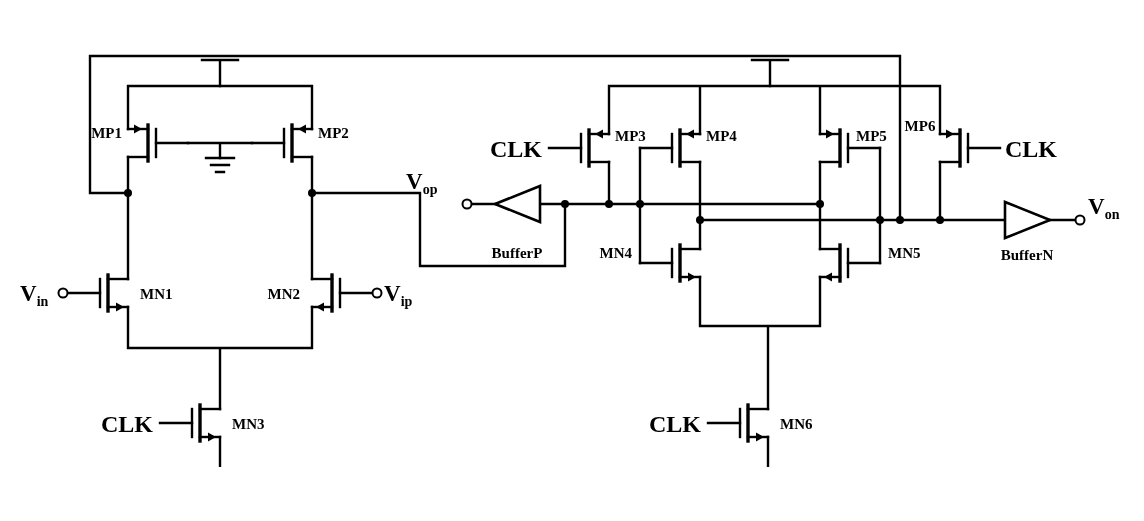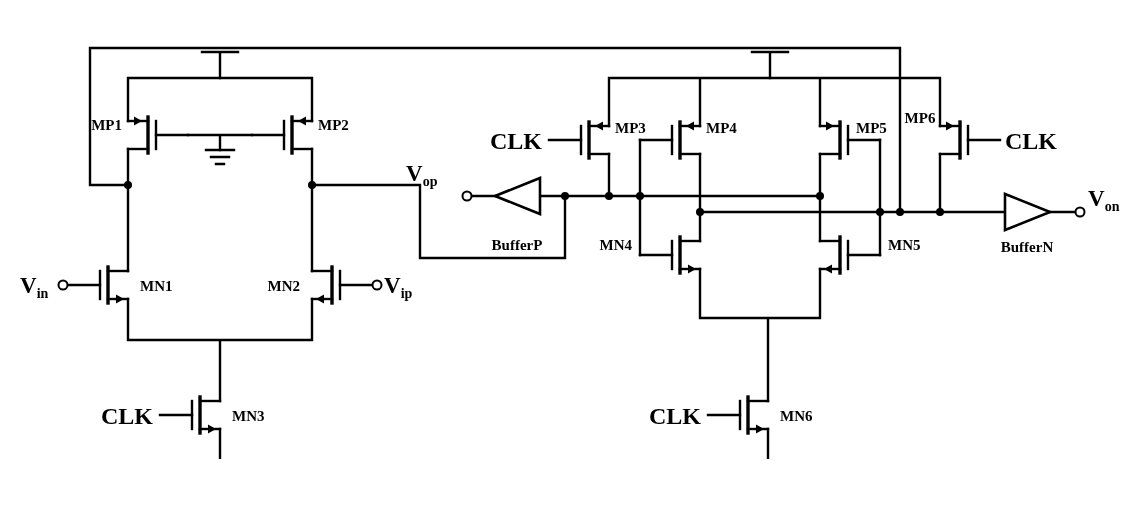--- a/index.html
+++ b/index.html
@@ -1,16 +1,16 @@
 <!DOCTYPE html>
 <html><head>
 <meta charset="utf-8">
 <style>
   html,body{margin:0;padding:0;background:#ffffff;}
-  .stage{position:relative;width:1144px;height:459px;background:#ffffff;overflow:hidden;}
+  .stage{position:relative;width:1144px;height:459px;background:#ffffff;overflow:hidden;margin-top:8px;}
   svg{display:block;}
   .wire{stroke:#000;stroke-width:2.4;fill:none;stroke-linecap:square;}
   .sym{stroke:#000;stroke-width:2.4;fill:none;stroke-linecap:square;}
   .channel{stroke-width:3.4;}
   .arrow{fill:#000;stroke:none;}
   .dot{fill:#000;stroke:none;}
   .term{fill:#fff;stroke:#000;stroke-width:2;}
   .buf{fill:#fff;stroke:#000;stroke-width:2.6;stroke-linejoin:miter;}
   text{font-family:"Liberation Serif","DejaVu Serif",serif;font-weight:bold;fill:#000;}
   .dev{font-size:15px;}

